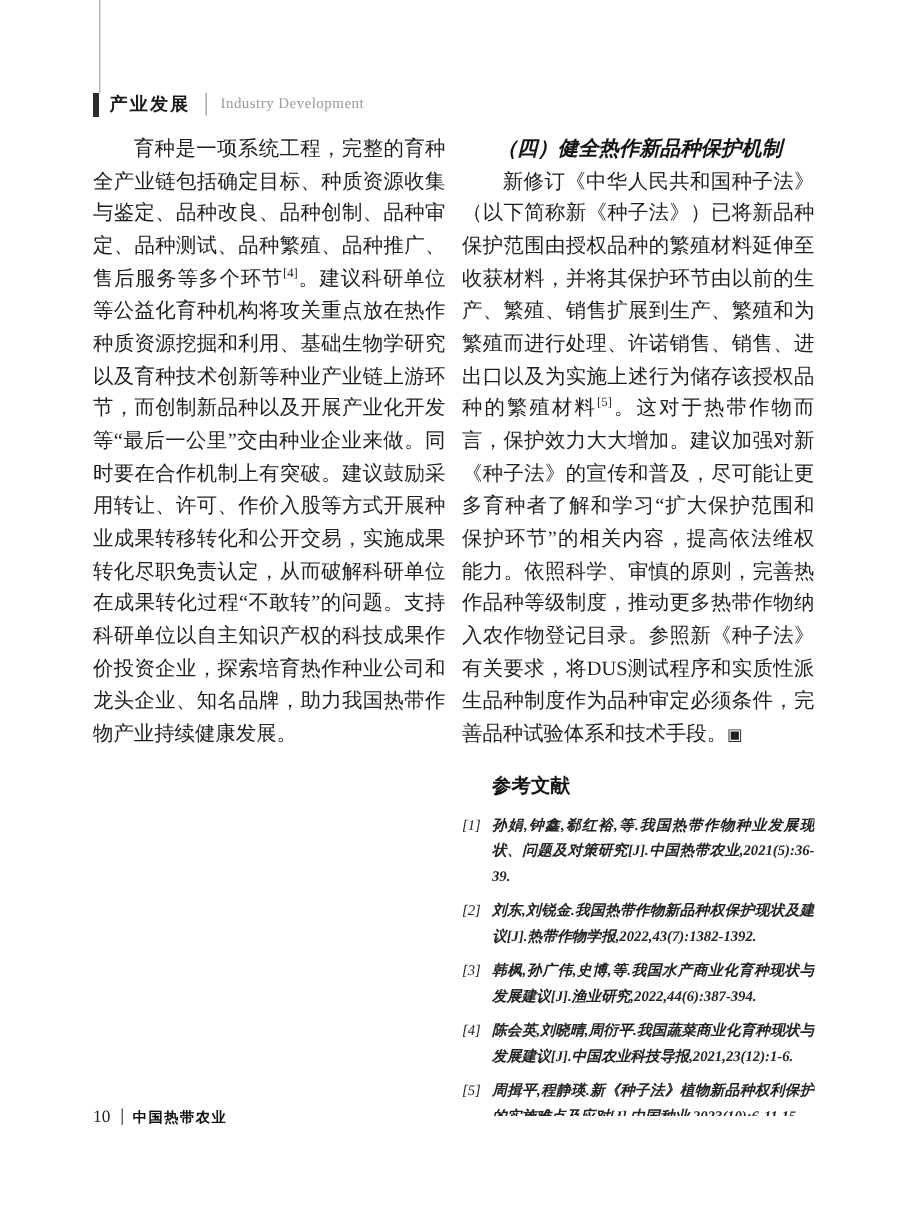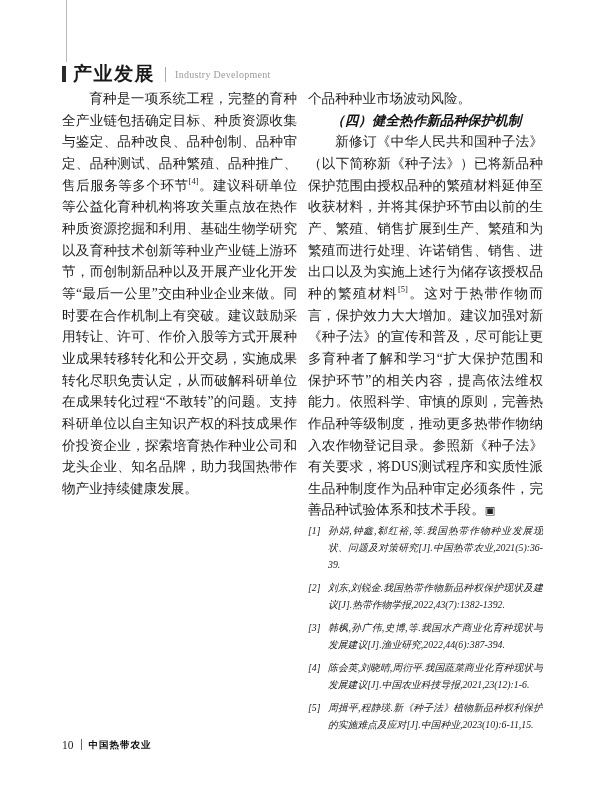--- a/index.html
+++ b/index.html
@@ -4,21 +4,21 @@
 <style>
   html,body { margin:0; padding:0; background:#e8e8e8; }
   .page {
     position:relative; width:600px; height:808px; background:#ffffff;
     font-family:"Liberation Serif","DejaVu Serif",serif; color:#1e1e1e;
     overflow:hidden; margin:0 auto;
   }
   .top-rule { position:absolute; left:66px; top:0; width:1px; height:62px; background:#b8b8b8; }
   .header { position:absolute; left:62px; top:61px; display:flex; align-items:center; }
   .header-bar { width:4px; height:16px; background:#2b2b2b; margin-right:7px; }
-  .header-cn { font-family:"Liberation Sans","DejaVu Sans",sans-serif; font-weight:bold; font-size:19px; letter-spacing:1.5px; color:#1a1a1a; }
+  .header-cn { font-family:"Liberation Sans","DejaVu Sans",sans-serif; font-weight:bold; font-size:12px; letter-spacing:1.5px; color:#1a1a1a; }
   .header-divider { width:1px; height:15px; background:#aaaaaa; margin:0 9px 0 10px; }
   .header-en { font-size:10px; color:#9a9a9a; letter-spacing:0.3px; }
 
   .col { position:absolute; top:88px; width:235px; font-size:13.6px; line-height:21.65px; text-align:justify; text-justify:inter-ideograph; }
   .col-left  { left:62px;  height:656px; overflow:hidden; }
   .col-right { left:308px; height:656px; overflow:hidden; }
   p.para { margin:0; text-indent:2em; }
   p.cont { text-indent:0; }
   h3.sec {
     margin:0; font-size:13.6px; line-height:21.65px; font-weight:bold; text-indent:1.7em;
@@ -26,21 +26,21 @@
   }
   sup.cite { font-size:8.5px; line-height:0; vertical-align:super; }
   .end-mark { font-family:"DejaVu Sans",sans-serif; font-size:11px; color:#222; }
 
   .refs-heading {
     margin:13px 0 7px 0; padding-left:20px; font-weight:bold; font-size:13px;
     font-family:"Liberation Sans","DejaVu Sans",sans-serif; color:#141414;
   }
   .ref-item { display:flex; font-style:italic; font-size:9.8px; line-height:17px; margin-bottom:6px; text-align:justify; color:#232323; }
   .ref-label { width:20px; flex:none; }
-  .ref-text { flex:1; }
+  .ref-text { flex:1;font-weight:bold; }
 
   .footer { position:absolute; left:62px; top:739px; display:flex; align-items:flex-start; }
   .footer-page { font-size:11.5px; color:#222; }
   .footer-divider { width:1px; height:11px; background:#666; margin:0 7px; }
   .footer-journal { font-family:"Liberation Sans","DejaVu Sans",sans-serif; font-weight:bold; font-size:9.5px; letter-spacing:1px; color:#111; }
 </style>
 </head>
 <body>
 
 <div class="page">
@@ -53,24 +53,24 @@
     <div class="header-divider"></div>
     <span class="header-en">Industry Development</span>
   </div>
 
   <div class="col col-left">
     <p class="para"><span>育种是一项系统工程，完整的育种全产业链包括确定目标、种质资源收集与鉴定、品种改良、品种创制、品种审定、品种测试、品种繁殖、品种推广、售后服务等多个环节</span><sup class="cite">[4]</sup><span>。建议科研单位等公益化育种机构将攻关重点放在热作种质资源挖掘和利用、基础生物学研究以及育种技术创新等种业产业链上游环节，而创制新品种以及开展产业化开发等“最后一公里”交由种业企业来做。同时要在合作机制上有突破。建议鼓励采用转让、许可、作价入股等方式开展种业成果转移转化和公开交易，实施成果转化尽职免责认定，从而破解科研单位在成果转化过程“不敢转”的问题。支持科研单位以自主知识产权的科技成果作价投资企业，探索培育热作种业公司和龙头企业、知名品牌，助力我国热带作物产业持续健康发展。</span></p>
 
   </div>
 
   <div class="col col-right">
-    <p class="para cont">个品种种业市场波动风险。</p>
     <h3 class="sec">（四）健全热作新品种保护机制</h3>
     <p class="para"><span>新修订《中华人民共和国种子法》（以下简称新《种子法》）已将新品种保护范围由授权品种的繁殖材料延伸至收获材料，并将其保护环节由以前的生产、繁殖、销售扩展到生产、繁殖和为繁殖而进行处理、许诺销售、销售、进出口以及为实施上述行为储存该授权品种的繁殖材料</span><sup class="cite">[5]</sup><span>。这对于热带作物而言，保护效力大大增加。建议加强对新《种子法》的宣传和普及，尽可能让更多育种者了解和学习“扩大保护范围和保护环节”的相关内容，提高依法维权能力。依照科学、审慎的原则，完善热作品种等级制度，推动更多热带作物纳入农作物登记目录。参照新《种子法》有关要求，将DUS测试程序和实质性派生品种制度作为品种审定必须条件，完善品种试验体系和技术手段。</span><span class="end-mark">▣</span></p>
 
+    <div class="refs-heading">参考文献</div>
 
     <div class="ref-item">
       <span class="ref-label">[1]</span>
       <span class="ref-text">孙娟,钟鑫,郗红裕,等.我国热带作物种业发展现状、问题及对策研究[J].中国热带农业,2021(5):36-39.</span>
     </div>
     <div class="ref-item">
       <span class="ref-label">[2]</span>
       <span class="ref-text">刘东,刘锐金.我国热带作物新品种权保护现状及建议[J].热带作物学报,2022,43(7):1382-1392.</span>
     </div>
     <div class="ref-item">

